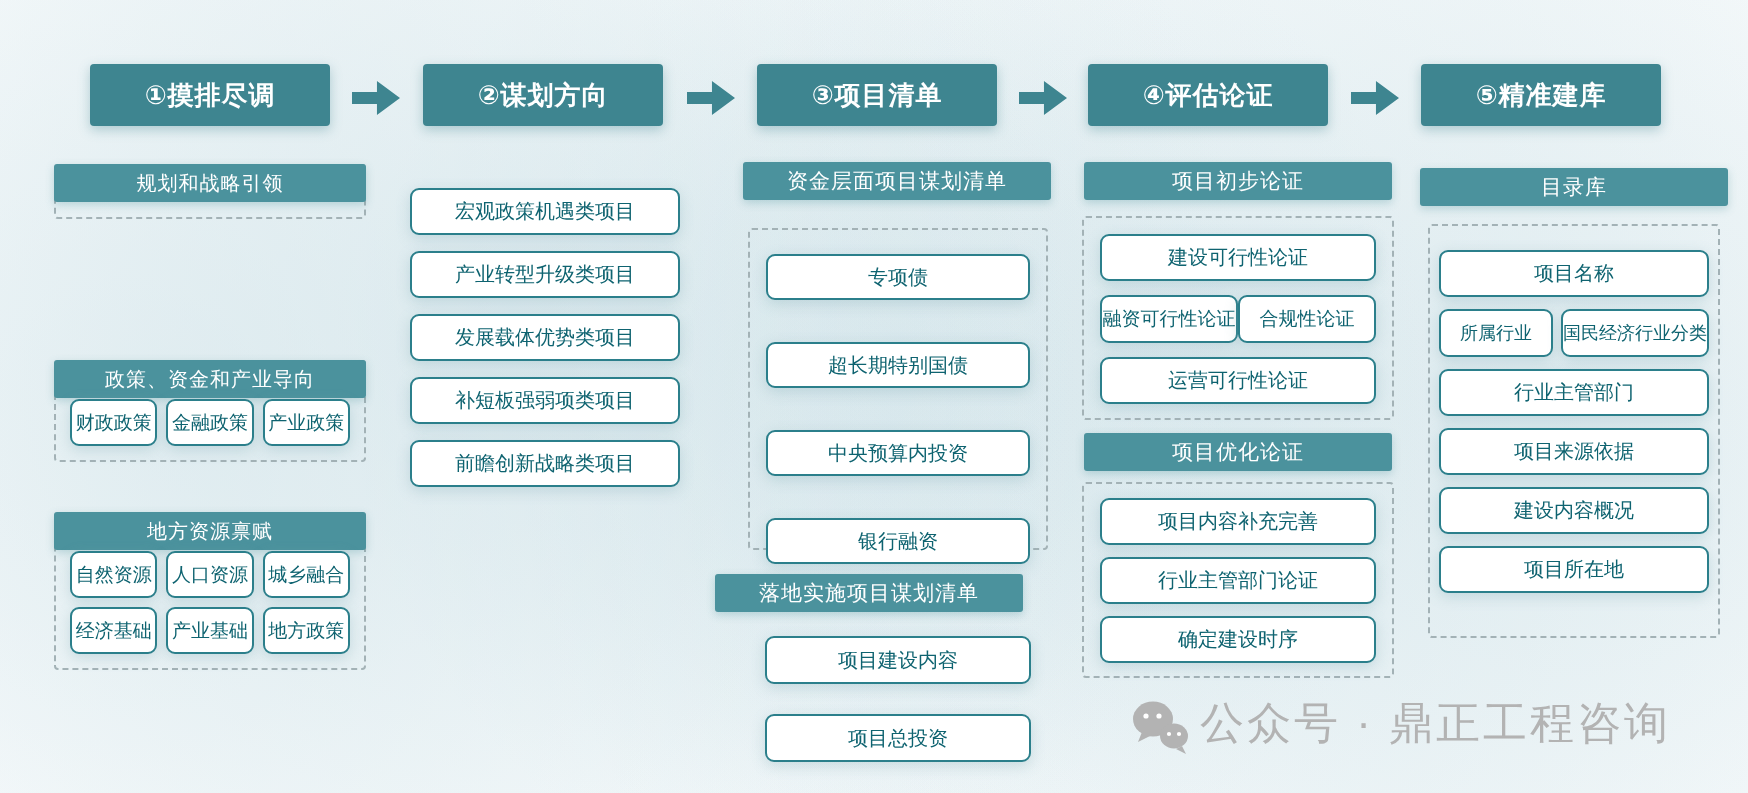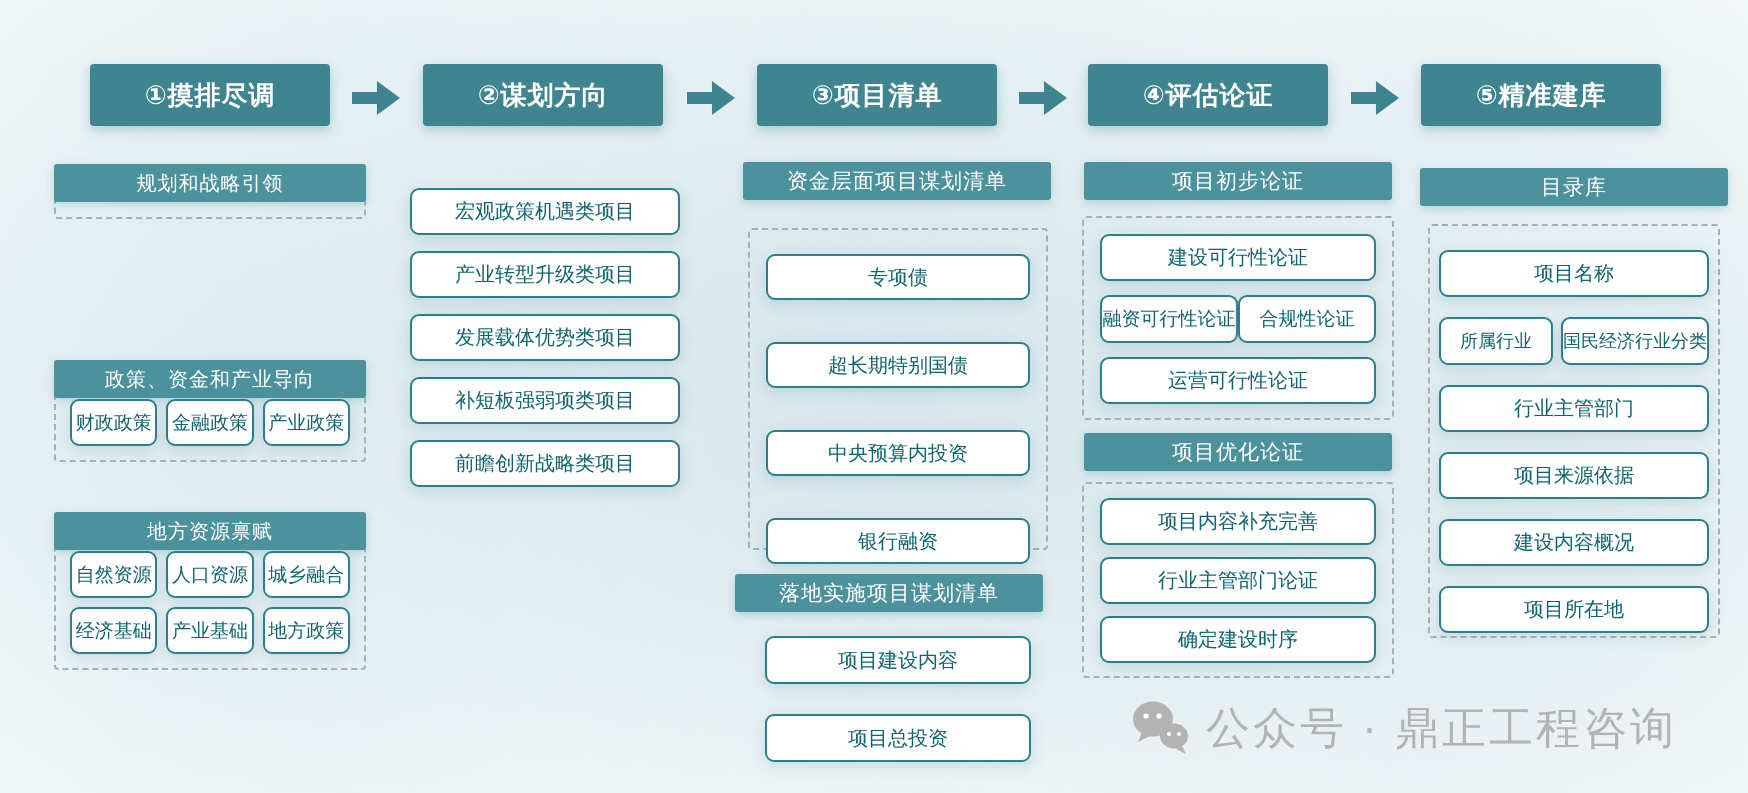--- a/index.html
+++ b/index.html
@@ -49,21 +49,21 @@
   }
   .grid2{display:grid;grid-template-columns:1fr 1fr;gap:10px;}
   .grid3{display:grid;grid-template-columns:1fr 1fr 1fr;gap:9px;}
   .group .wbox{height:47px;font-size:19px;}
   
   .stack{position:absolute;display:flex;flex-direction:column;}
   .stack .wbox{width:100%;}
   .rowsplit{display:flex;gap:0;}
   
   .watermark{
-    position:absolute;left:1128px;top:694px;display:flex;align-items:flex-end;gap:14px;
+    position:absolute;left:1128px;top:694px;display:flex;align-items:flex-start;gap:8px;
     color:#b3b3b3;font-size:44px;letter-spacing:3px;white-space:nowrap;
   }
   .watermark svg{width:64px;height:64px;}
 </style>
 </head>
 <body>
 
 <div class="stage">
 
   <div class="step" style="left:90px">①摸排尽调</div>
@@ -111,21 +111,21 @@
 
   <div class="bar" style="left:743px;top:162px;width:308px">资金层面项目谋划清单</div>
   <div class="panel" style="left:748px;top:228px;width:300px;height:322px;padding:24px 16px">
     <div class="stack" style="position:static;gap:42px">
       <div class="wbox" style="height:46px">专项债</div>
       <div class="wbox" style="height:46px">超长期特别国债</div>
       <div class="wbox" style="height:46px">中央预算内投资</div>
       <div class="wbox" style="height:46px">银行融资</div>
     </div>
   </div>
-  <div class="bar" style="left:735px;top:574px;width:308px">落地实施项目谋划清单</div>
+  <div class="bar" style="left:715px;top:574px;width:308px">落地实施项目谋划清单</div>
   <div class="wbox" style="position:absolute;left:765px;top:636px;width:266px;height:48px">项目建设内容</div>
   <div class="wbox" style="position:absolute;left:765px;top:714px;width:266px;height:48px">项目总投资</div>
 
   <div class="bar" style="left:1084px;top:162px;width:308px">项目初步论证</div>
   <div class="panel" style="left:1082px;top:216px;width:312px;height:204px;padding:16px 16px">
     <div class="stack" style="position:static;gap:14px">
       <div class="wbox" style="height:47px">建设可行性论证</div>
       <div class="rowsplit">
         <div class="wbox" style="height:48px;flex:1;font-size:19px">融资可行性论证</div>
         <div class="wbox" style="height:48px;flex:1;font-size:19px">合规性论证</div>
@@ -137,21 +137,21 @@
   <div class="panel" style="left:1082px;top:482px;width:312px;height:196px;padding:14px 16px">
     <div class="stack" style="position:static;gap:12px">
       <div class="wbox" style="height:47px">项目内容补充完善</div>
       <div class="wbox" style="height:47px">行业主管部门论证</div>
       <div class="wbox" style="height:47px">确定建设时序</div>
     </div>
   </div>
 
   <div class="bar" style="left:1420px;top:168px;width:308px">目录库</div>
   <div class="panel" style="left:1428px;top:224px;width:292px;height:414px;padding:24px 9px">
-    <div class="stack" style="position:static;gap:20px">
+    <div class="stack" style="position:static;gap:12px">
       <div class="wbox" style="height:47px">项目名称</div>
       <div class="rowsplit" style="gap:8px">
         <div class="wbox" style="height:48px;width:115px;font-size:18px">所属行业</div>
         <div class="wbox" style="height:48px;flex:1;font-size:18px">国民经济行业分类</div>
       </div>
       <div class="wbox" style="height:47px">行业主管部门</div>
       <div class="wbox" style="height:47px">项目来源依据</div>
       <div class="wbox" style="height:47px">建设内容概况</div>
       <div class="wbox" style="height:47px">项目所在地</div>
     </div>

